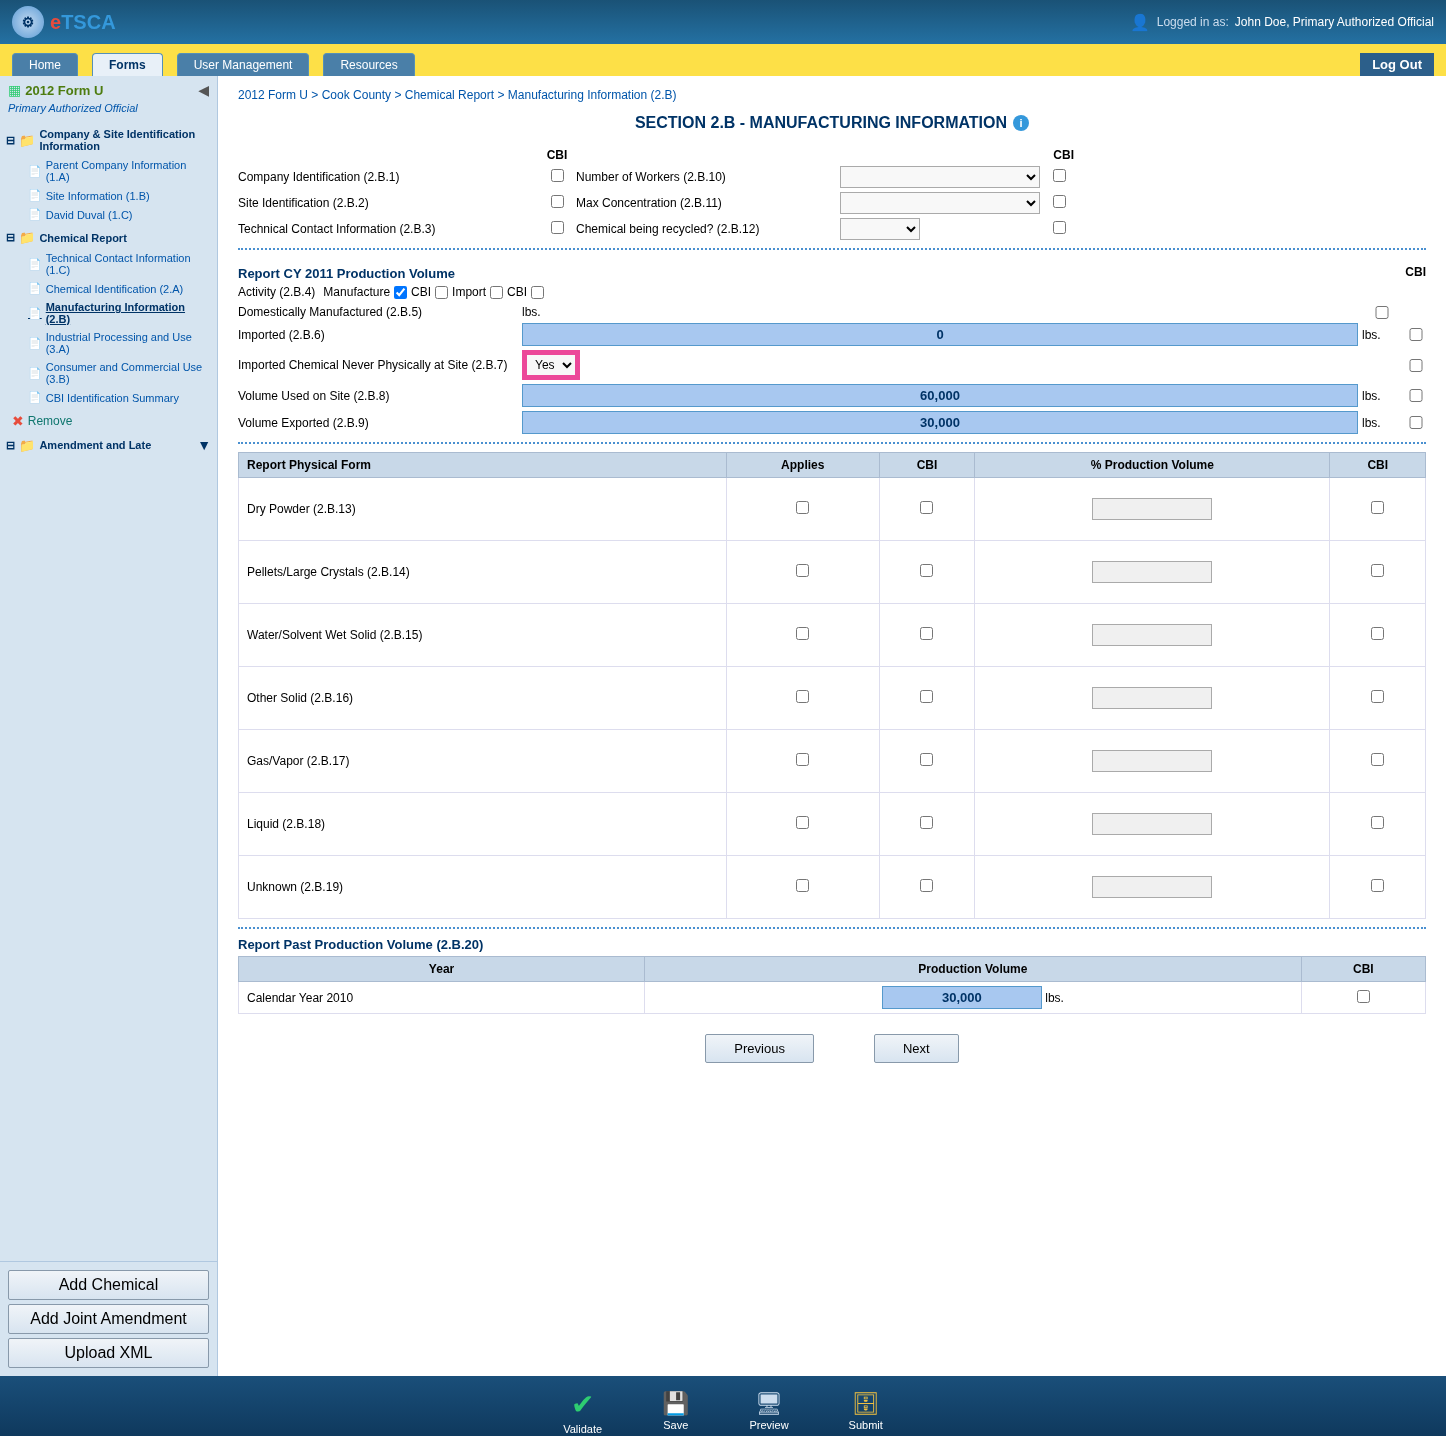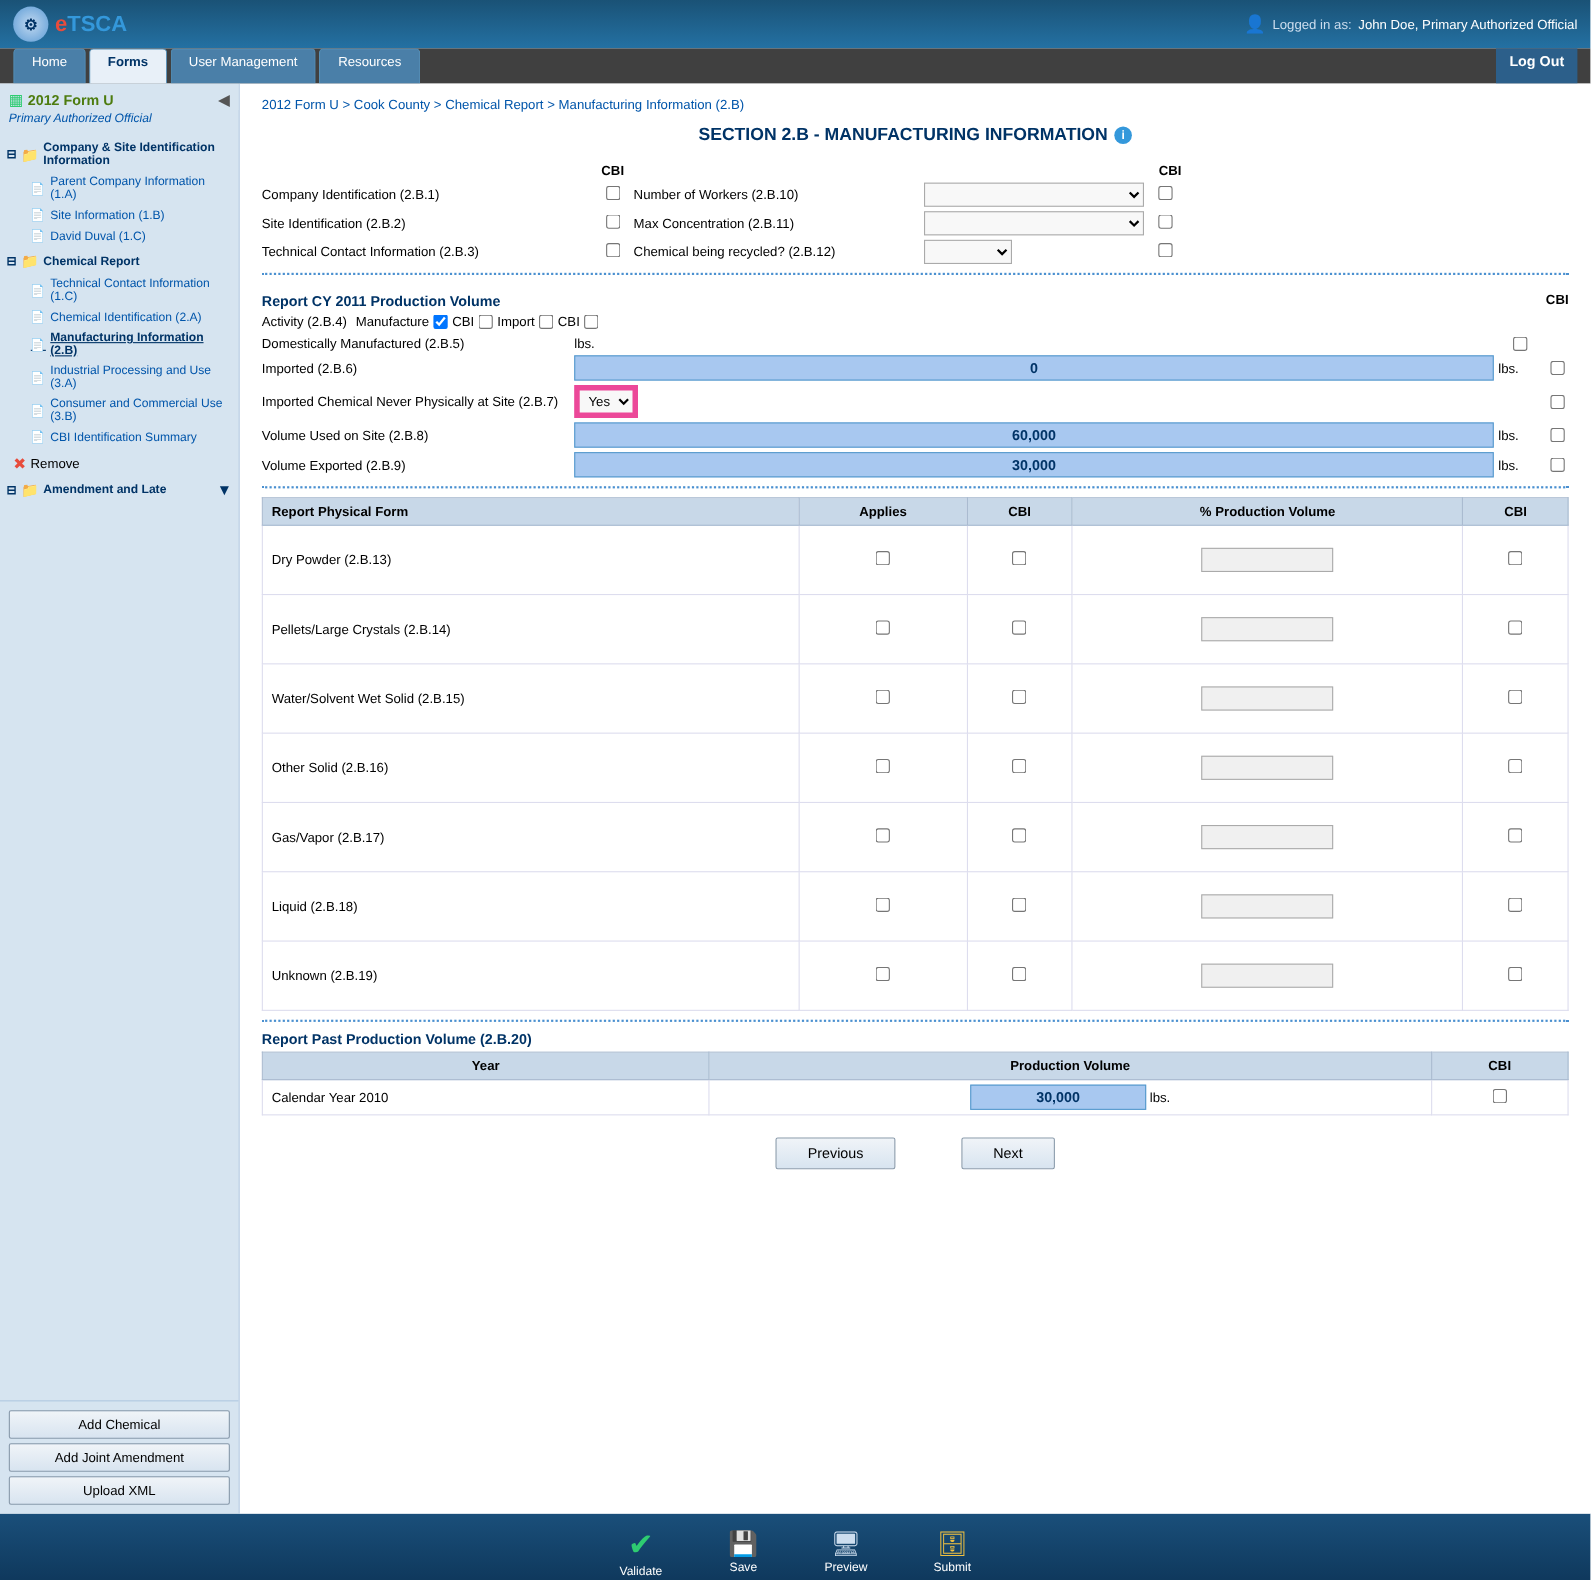--- a/index.html
+++ b/index.html
@@ -20,24 +20,25 @@
       width: 32px; height: 32px; border-radius: 50%;
       background: radial-gradient(circle, #c0d8f0, #5b9bd5);
       display: flex; align-items: center; justify-content: center;
       font-weight: bold; font-size: 14px; color: #003366;
     }
     .user-info { font-size: 12px; color: #cde; display: flex; align-items: center; gap: 6px; }
     .user-icon { color: #f0c040; font-size: 16px; }
 
     
     .nav-tabs {
-      background: #404040;
+      background: #fde047;
       display: flex;
+      align-items: flex-end;
       padding: 0 12px;
-      gap: 3px;
+      gap: 14px;
       height: 32px;
     }
     .nav-tab {
       padding: 4px 16px;
       background: #4a7fa8;
       color: #fff;
       border-radius: 4px 4px 0 0;
       cursor: pointer;
       font-size: 12px;
       border: 1px solid #5590b8;
@@ -106,21 +107,21 @@
 
     .sidebar-actions {
       padding: 8px;
       display: flex; flex-direction: column; gap: 4px;
       border-top: 1px solid #b0c8e0;
     }
     .sidebar-btn {
       background: linear-gradient(to bottom, #f0f4f8, #d8e4f0);
       border: 1px solid #8899aa;
       padding: 5px 8px;
-      font-size: 12px;
+      font-size: 16px;
       cursor: pointer;
       border-radius: 2px;
       text-align: center;
     }
 
     .amendment-header {
       display: flex; align-items: center; gap: 4px;
       padding: 4px 6px;
       font-weight: bold; font-size: 11px; color: #003366;
     }
@@ -394,21 +395,21 @@
           <span>Consumer and Commercial Use (3.B)</span>
         </div>
         <div class="tree-item">
           <span class="page-icon">📄</span>
           <span>CBI Identification Summary</span>
         </div>
       </div>
 
       <div style="padding: 4px 12px; display:flex; align-items:center; gap:4px;">
         <span style="color:#e74c3c;font-size:14px;">✖</span>
-        <span style="color:#000000;cursor:pointer;font-size:12px;">Remove</span>
+        <span style="color:#0f766e;cursor:pointer;font-size:12px;">Remove</span>
       </div>
 
       <div class="amendment-header">
         <span>⊟</span>
         <span class="folder-icon">📁</span>
         <span>Amendment and Late</span>
         <span style="margin-left:auto;font-size:14px;">▼</span>
       </div>
     </div>
 

